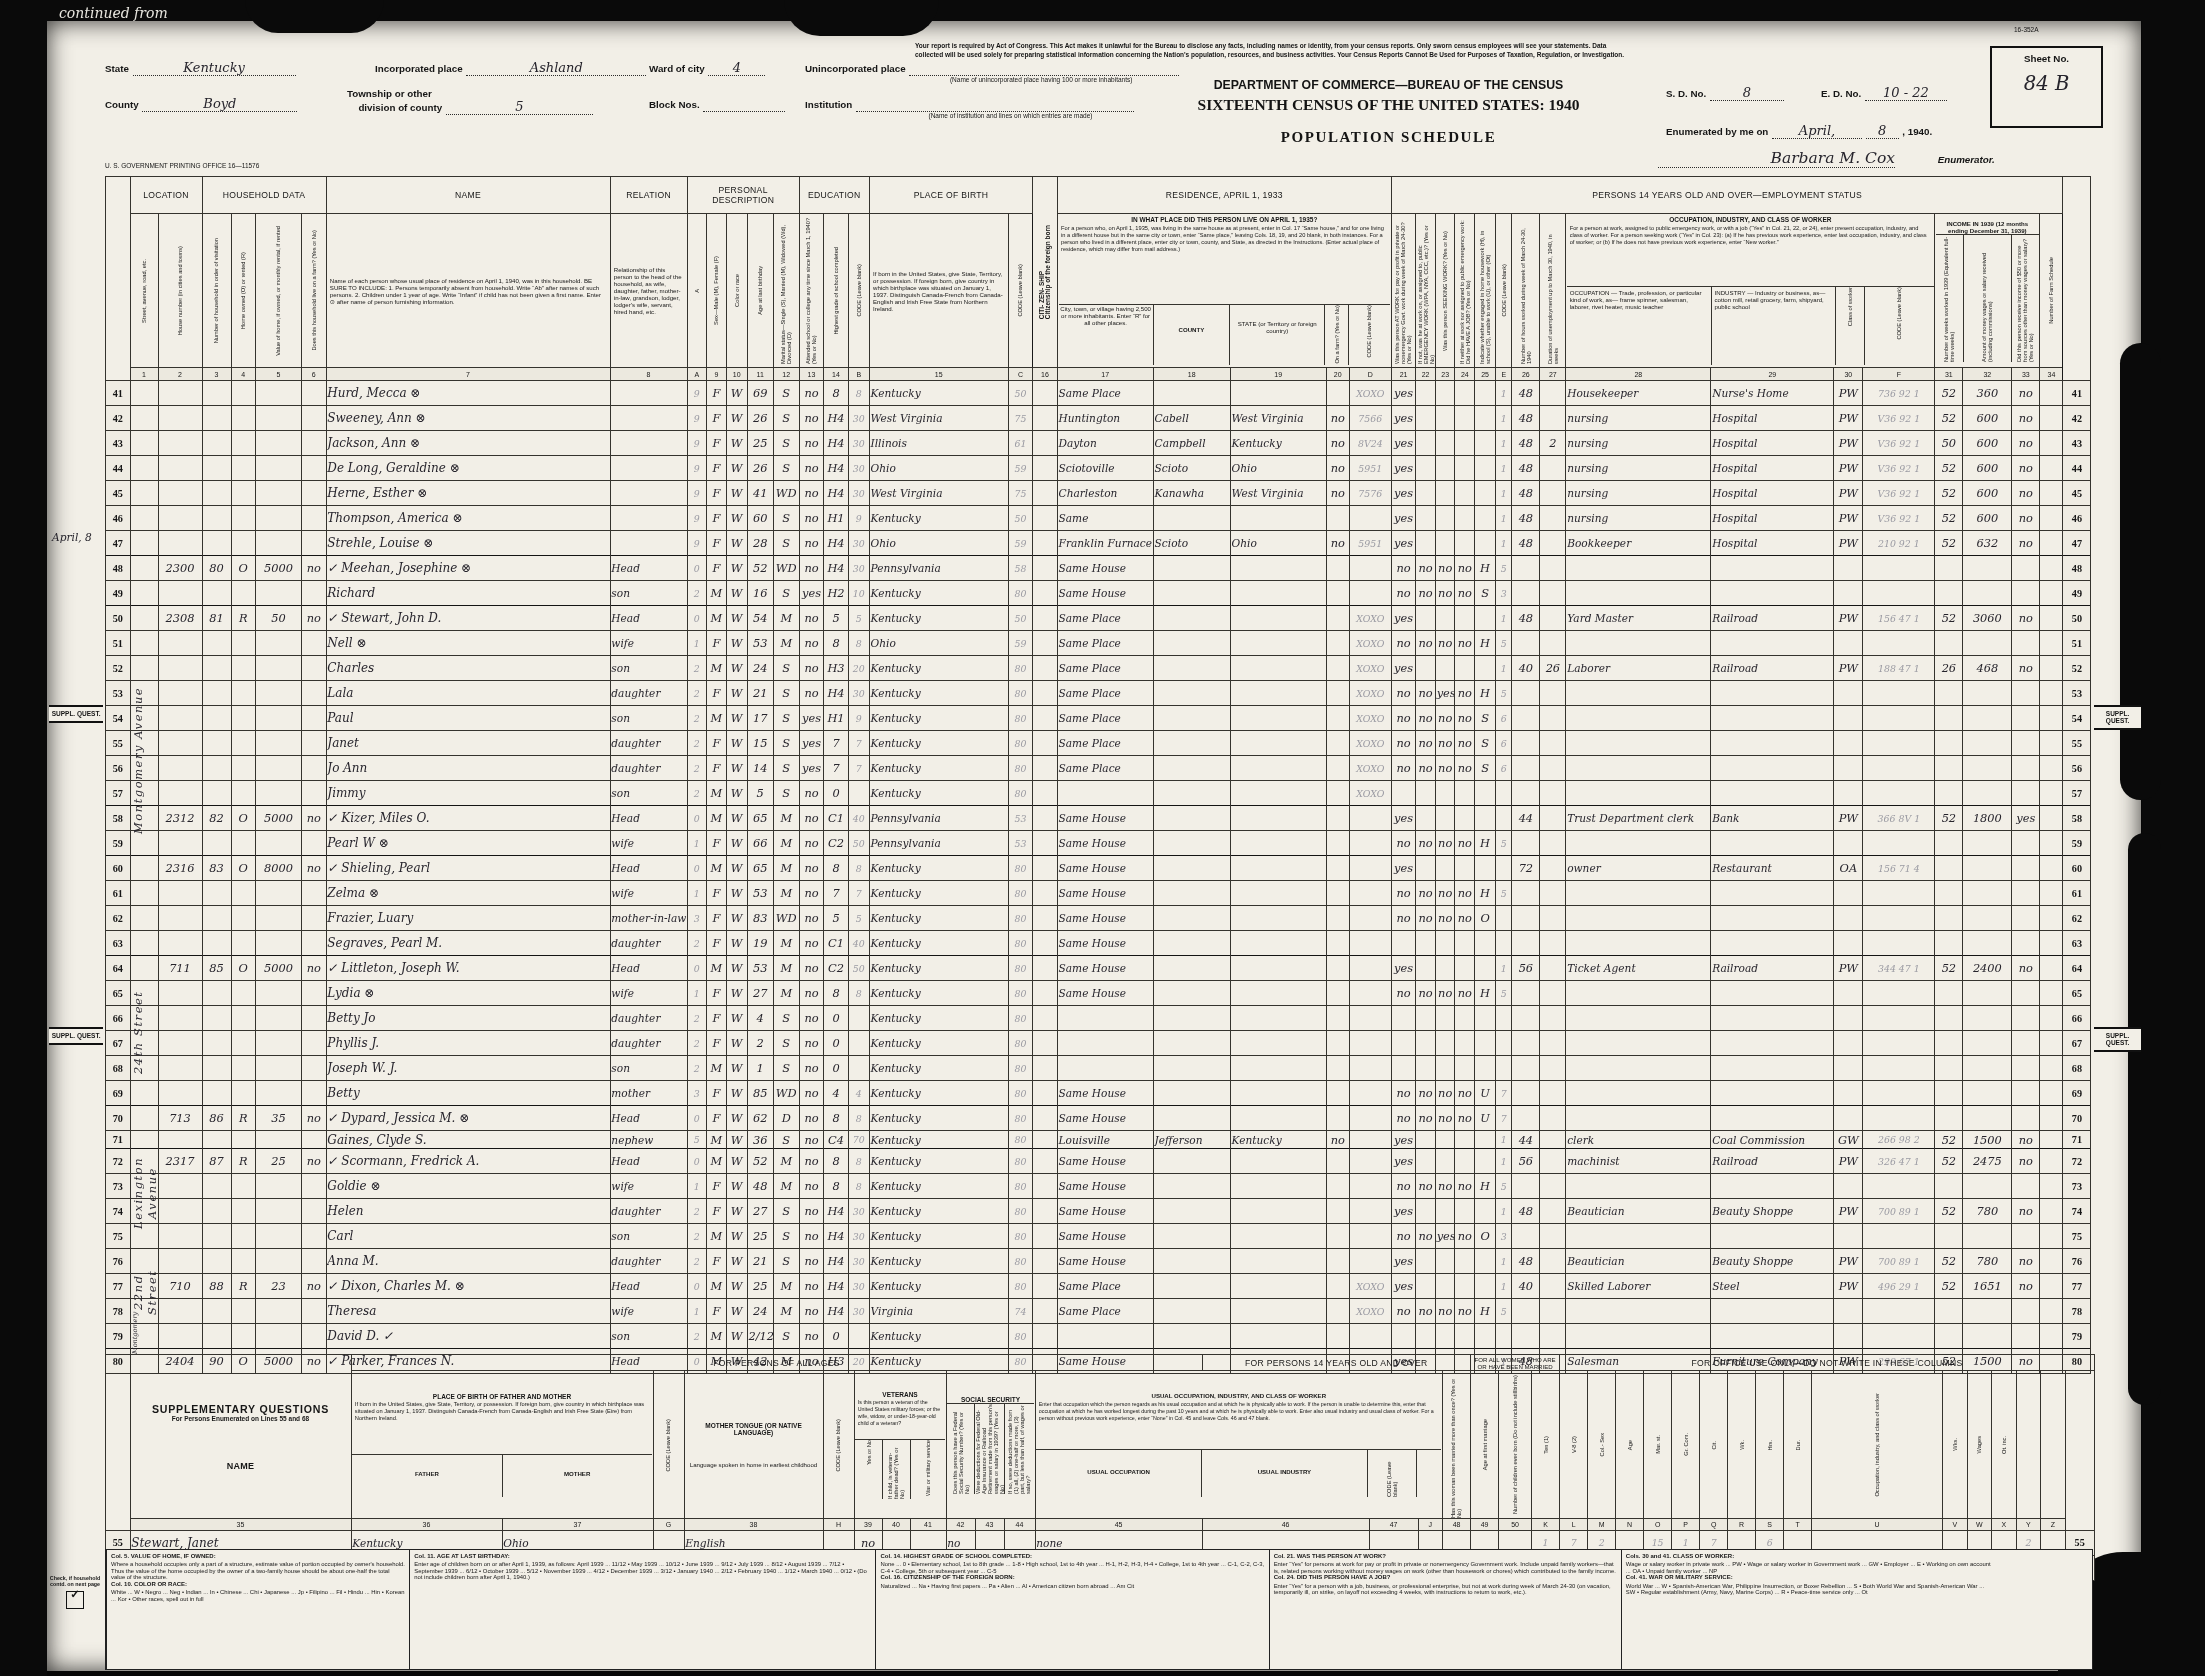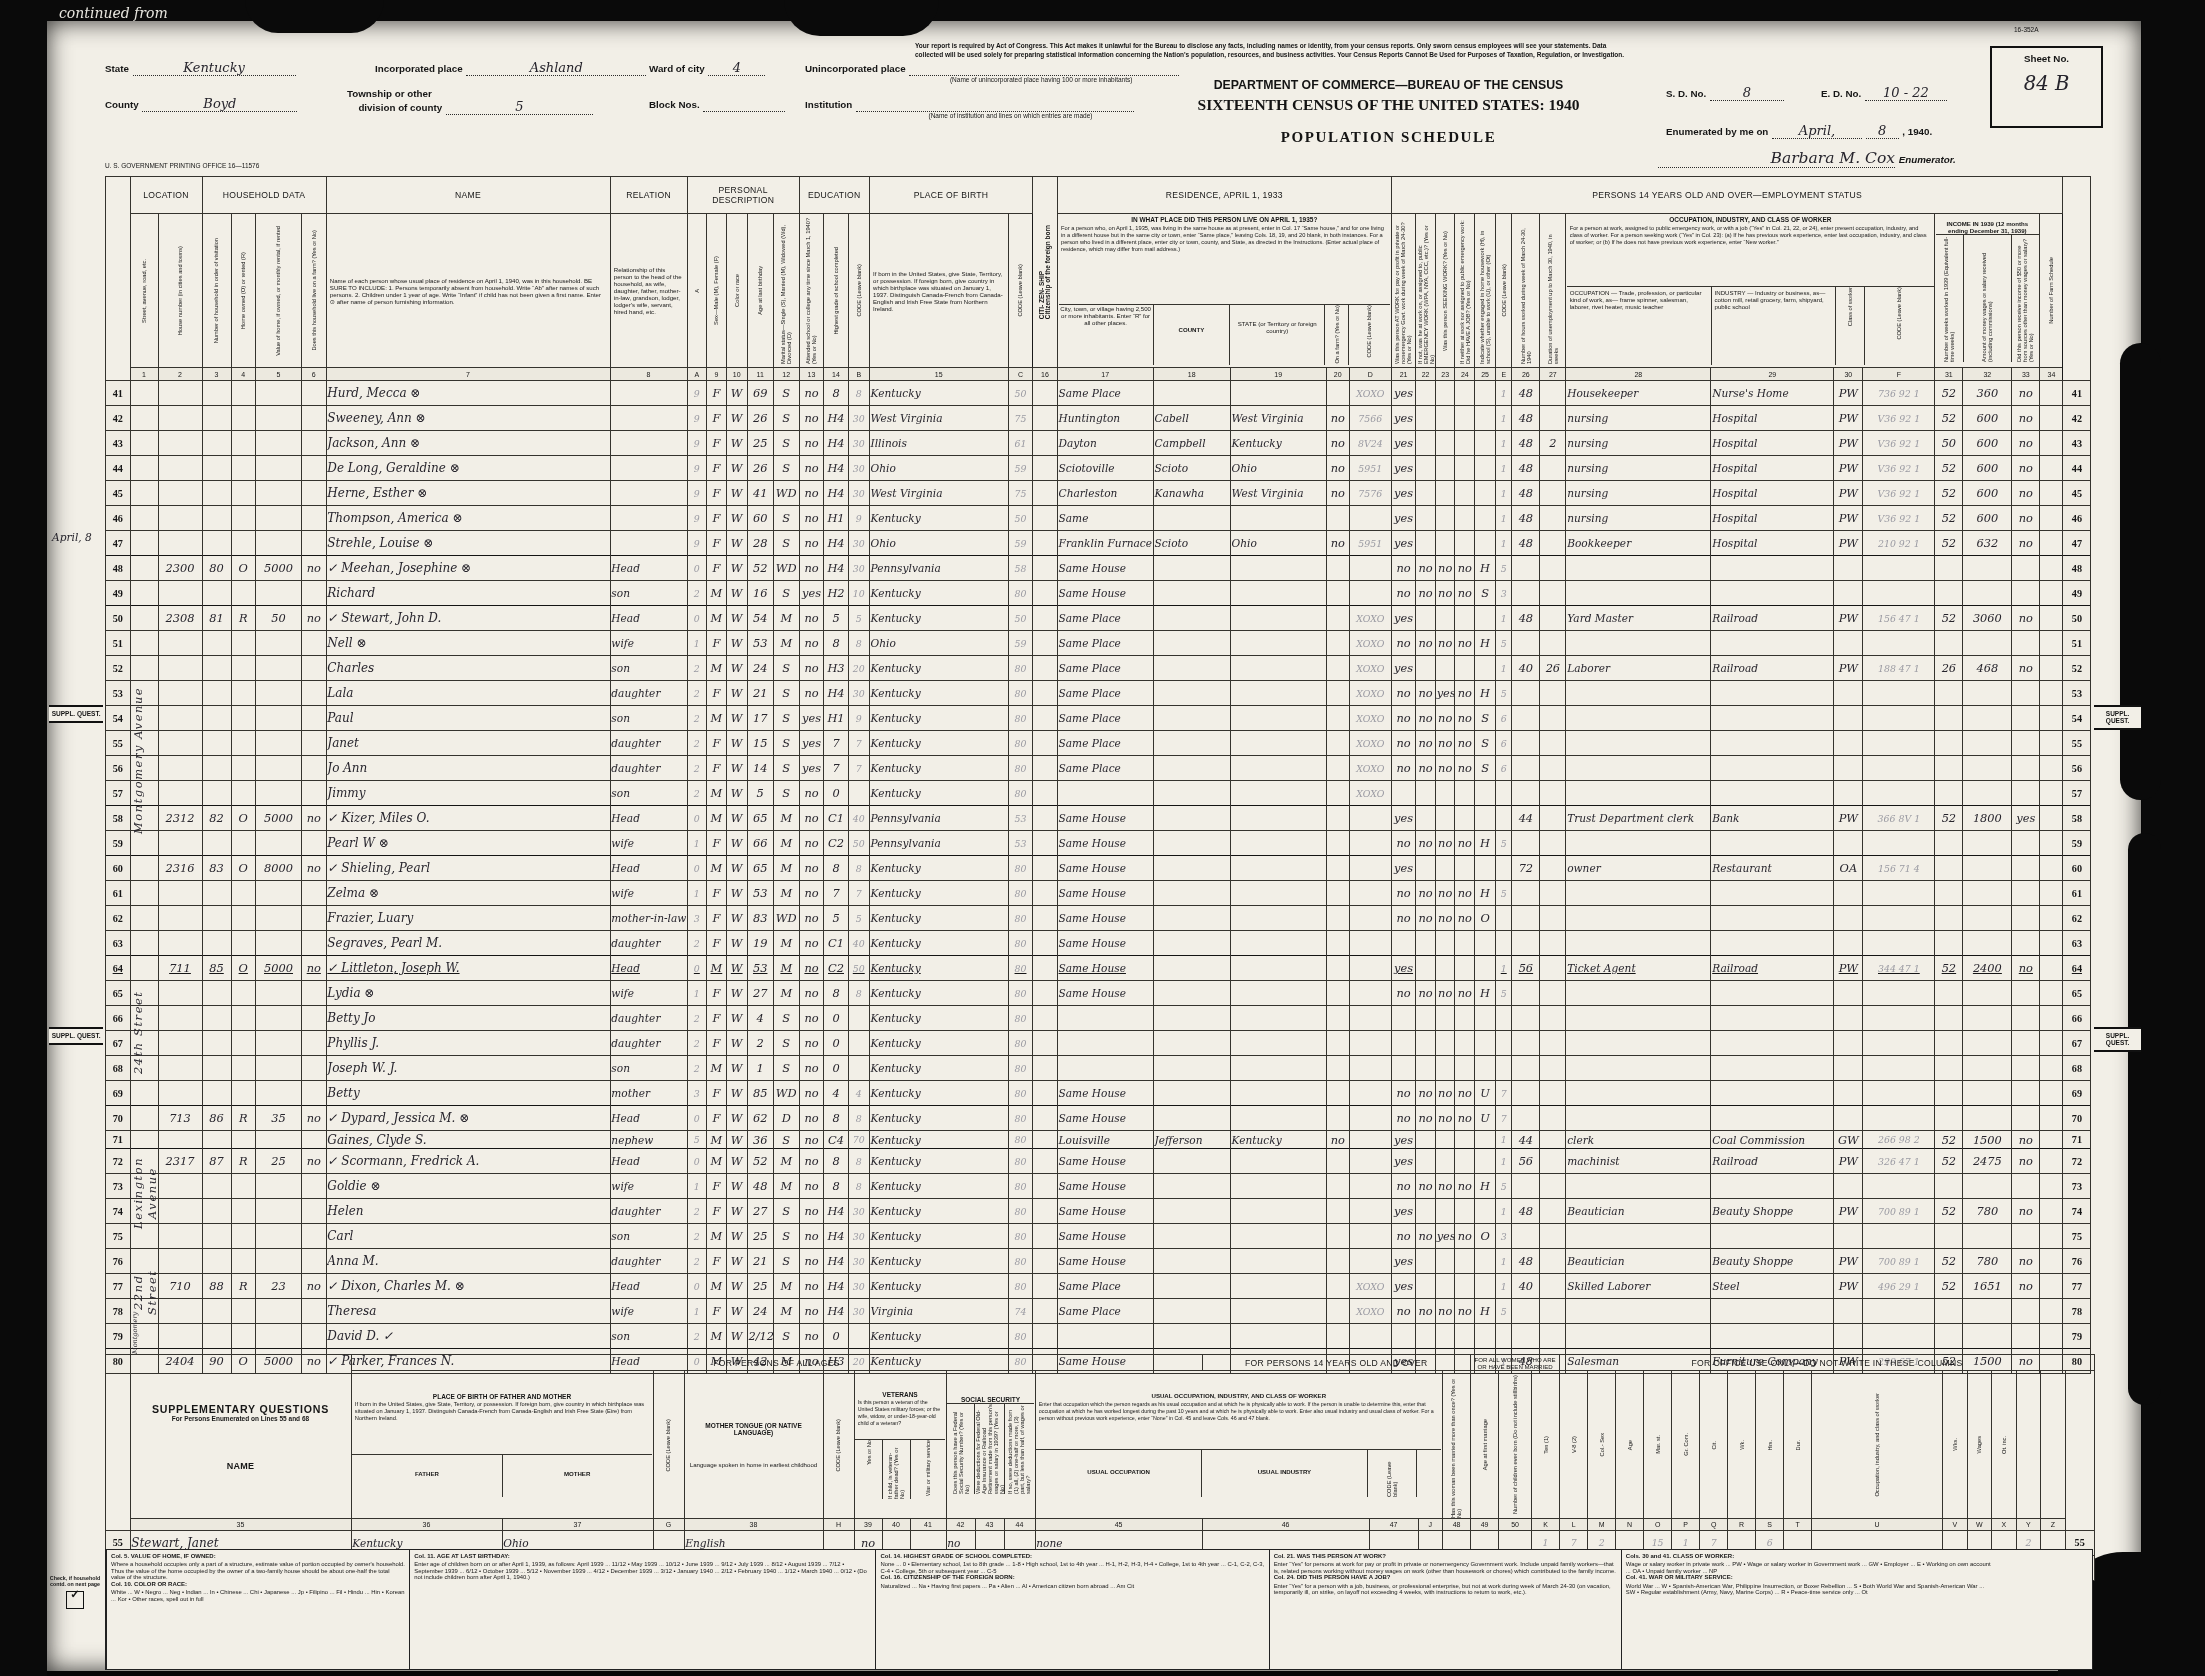--- a/index.html
+++ b/index.html
@@ -75,21 +75,21 @@
     <span class="dotline hand hval" style="min-width:82px;text-align:center;">10 - 22</span>
   </div>
   <div class="abs" style="left:1666px;top:123px;">
     <span class="lbl b">Enumerated by me on</span>
     <span class="dotline hand hval" style="min-width:90px;text-align:center;">April,</span>
     <span class="dotline hand hval" style="min-width:33px;text-align:center;">8</span>
     <span class="lbl b">, 1940.</span>
   </div>
   <div class="abs" style="left:1658px;top:149px;">
     <span class="dotline hand sig" style="min-width:237px;text-align:right;">Barbara M. Cox</span>
-    <span class="lbl b" style="font-style:italic;">Enumerator.</span>
+    <span class="lbl b" style="font-style:italic;margin-left:39px;">Enumerator.</span>
   </div>
 
   <div class="sheetbox" style="left:1990px;top:46px;width:109px;height:78px;">
     <div class="lbl b" style="margin-top:4.9px;">Sheet No.</div>
     <div class="hand" style="font-size:19.6px;margin-top:8.2px;">84 B</div>
   </div>
 
   <div class="abs" style="left:105px;top:60px;">
     <span class="lbl b">State</span>
     <span class="dotline hand hval" style="min-width:163px;text-align:center;">Kentucky</span>
@@ -1366,21 +1366,21 @@
           <td class="hand lf gl"></td>
           <td class="hand lf"></td>
           <td class="hand hc"></td>
           <td class="pc pen"></td>
           <td class="hand hc gl"></td>
           <td class="hand hc"></td>
           <td class="hand hc"></td>
           <td class="hand hc gl"></td>
           <td class="ln gl">63</td>
         </tr>
-        <tr class=" hh" style="height: 25px; text-decoration: underline;">
+        <tr class=" hh" style="height: 25px;">
           <td class="ln">64</td>
           <td class="hand hc gl"></td>
           <td class="hand hc">711</td>
           <td class="hand hc gl">85</td>
           <td class="hand hc">O</td>
           <td class="hand hc">5000</td>
           <td class="hand hc">no</td>
           <td class="hand nm gl">✓ Littleton, Joseph W.</td>
           <td class="hand lf gl">Head</td>
           <td class="pc pen gl">0</td>

